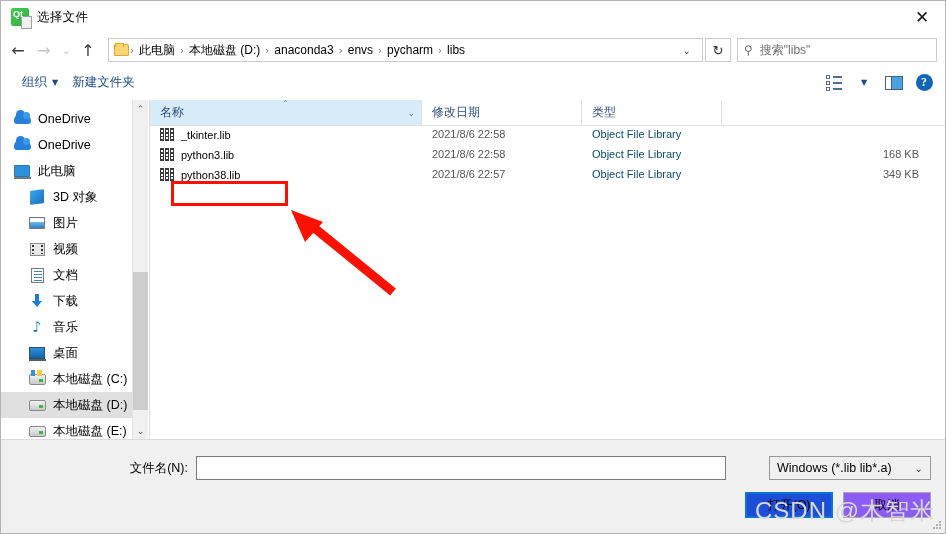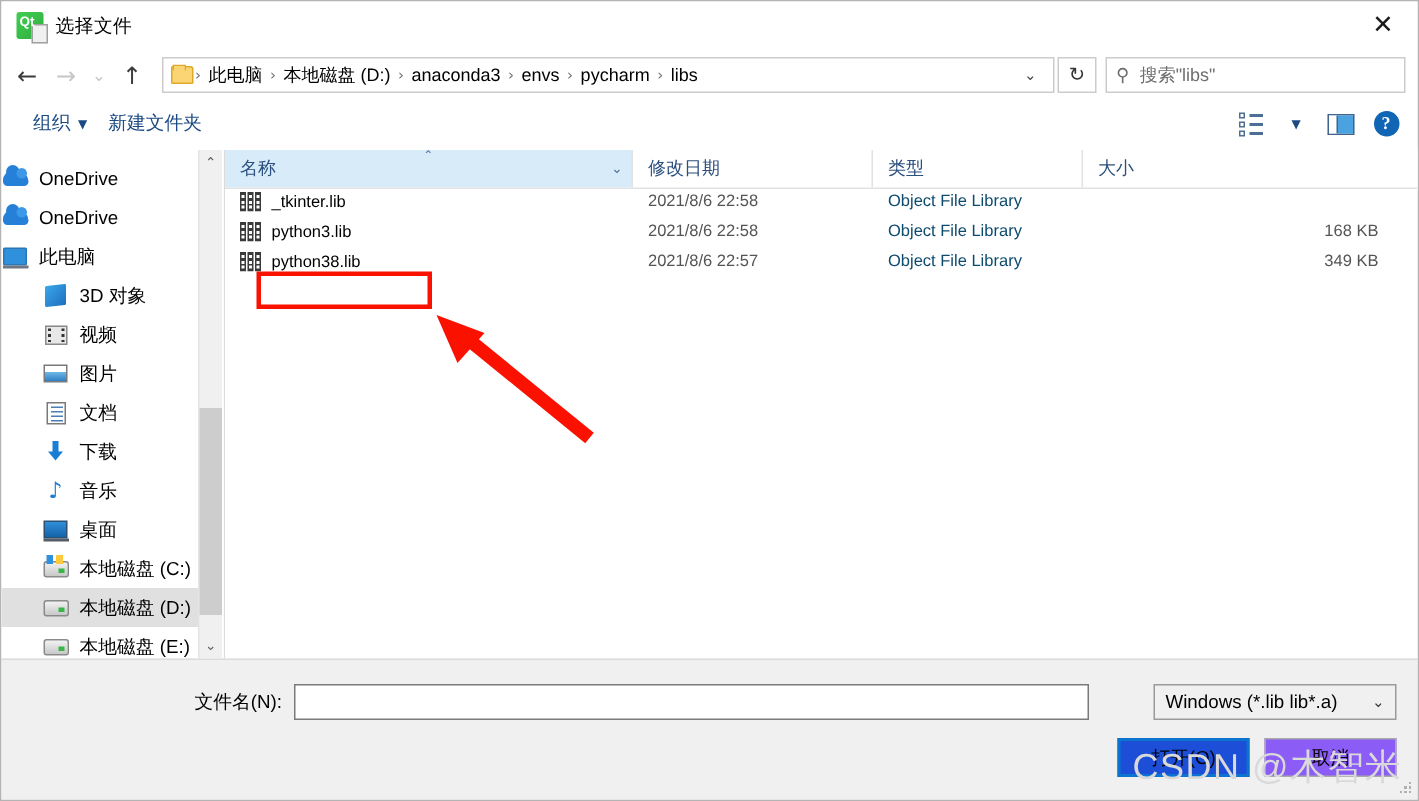--- a/index.html
+++ b/index.html
@@ -214,20 +214,21 @@
     border-right: 1px solid #ffffff;
   }
   .side-scroll {
     flex: 1 1 auto;
     padding-top: 6px;
     overflow: hidden;
   }
   .side-item {
     display: flex; align-items: center;
     height: 26px;
+    padding-left: 12px;
     font-size: 12.5px; color: #000000;
     cursor: pointer;
     white-space: nowrap;
   }
   .side-item.indent { padding-left: 27px; }
   .side-item.selected { background: #e0e0e0; }
   .side-ico {
     width: 18px; height: 16px; margin-right: 7px;
     flex: 0 0 auto;
     display: flex; align-items: center; justify-content: center;
@@ -641,30 +642,30 @@
 
         <div class="side-item indent">
           <span class="side-ico">
               <span class="i-3d"></span>
             </span>
           <span>3D 对象</span>
         </div>
 
         <div class="side-item indent">
           <span class="side-ico">
+              <span class="i-pic"></span>
+            </span>
+          <span>图片</span>
+        </div>
+
+        <div class="side-item indent">
+          <span class="side-ico">
               <span class="i-video"></span>
             </span>
           <span>视频</span>
-        </div>
-
-        <div class="side-item indent">
-          <span class="side-ico">
-              <span class="i-pic"></span>
-            </span>
-          <span>图片</span>
         </div>
 
         <div class="side-item indent">
           <span class="side-ico">
               <span class="i-doc"></span>
             </span>
           <span>文档</span>
         </div>
 
         <div class="side-item indent">
@@ -724,23 +725,20 @@
         <div class="col name">
           <span class="sort-caret">⌃</span>
           <span>名称</span>
           <span class="col-chevron">⌄</span>
         </div>
         <div class="col date">
           <span>修改日期</span>
         </div>
         <div class="col type">
           <span>类型</span>
-        </div>
-        <div class="col size">
-          <span>大小</span>
         </div>
       </div>
 
       <div class="rows">
         <div class="row">
           <div class="cell name">
             <span class="file-ico">
                 <span></span>
                 <span></span>
                 <span></span>

